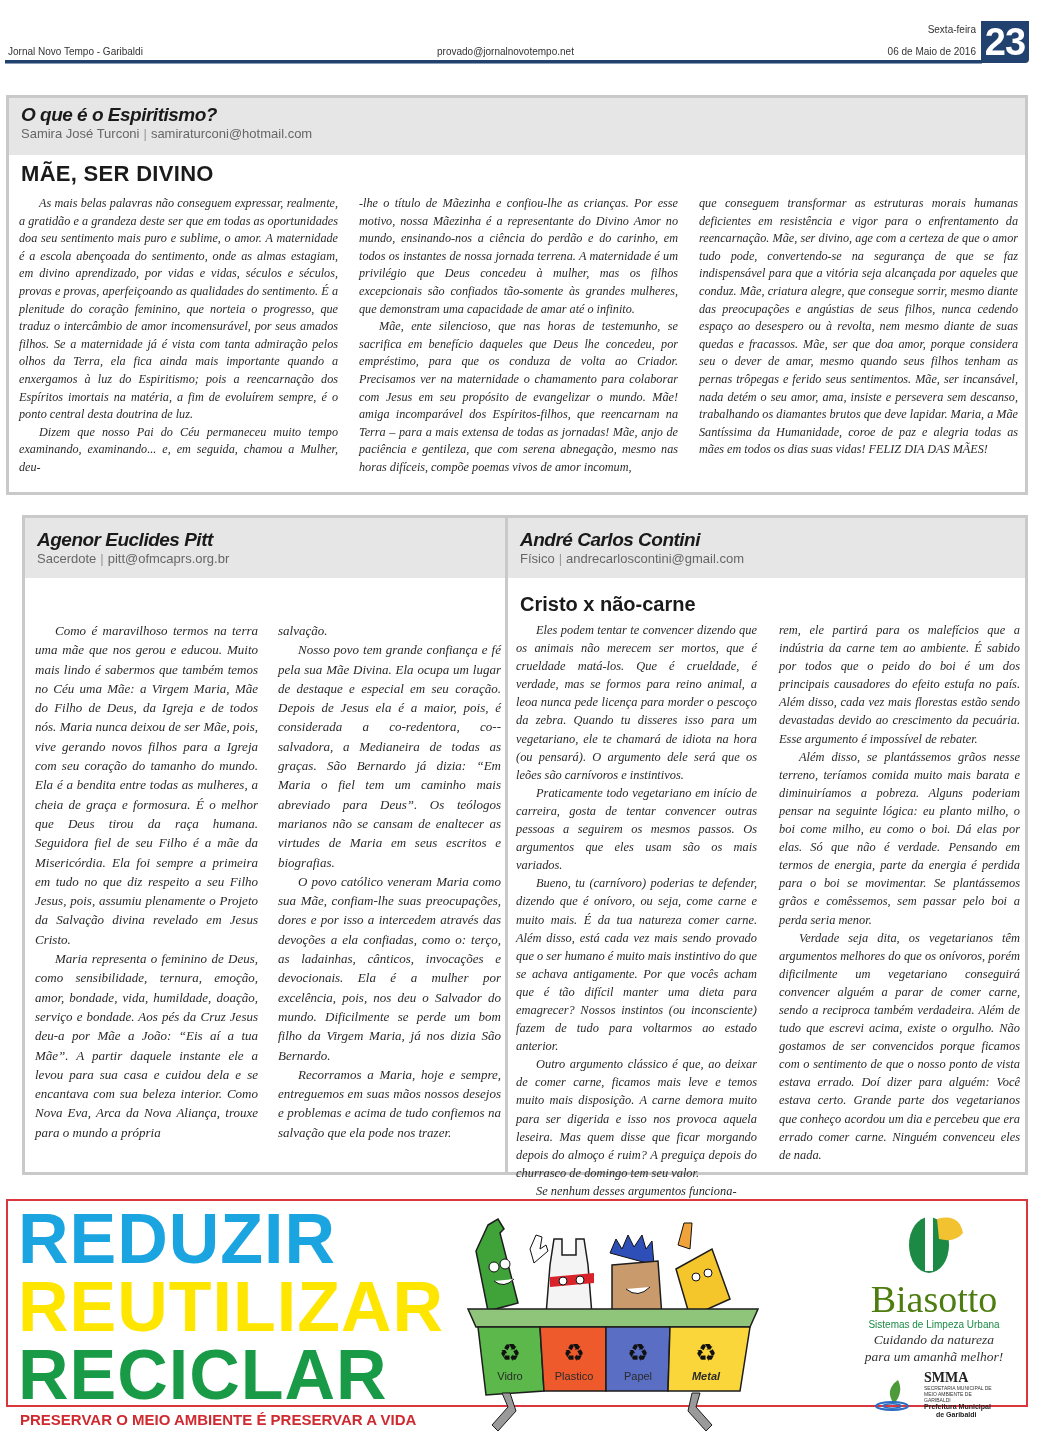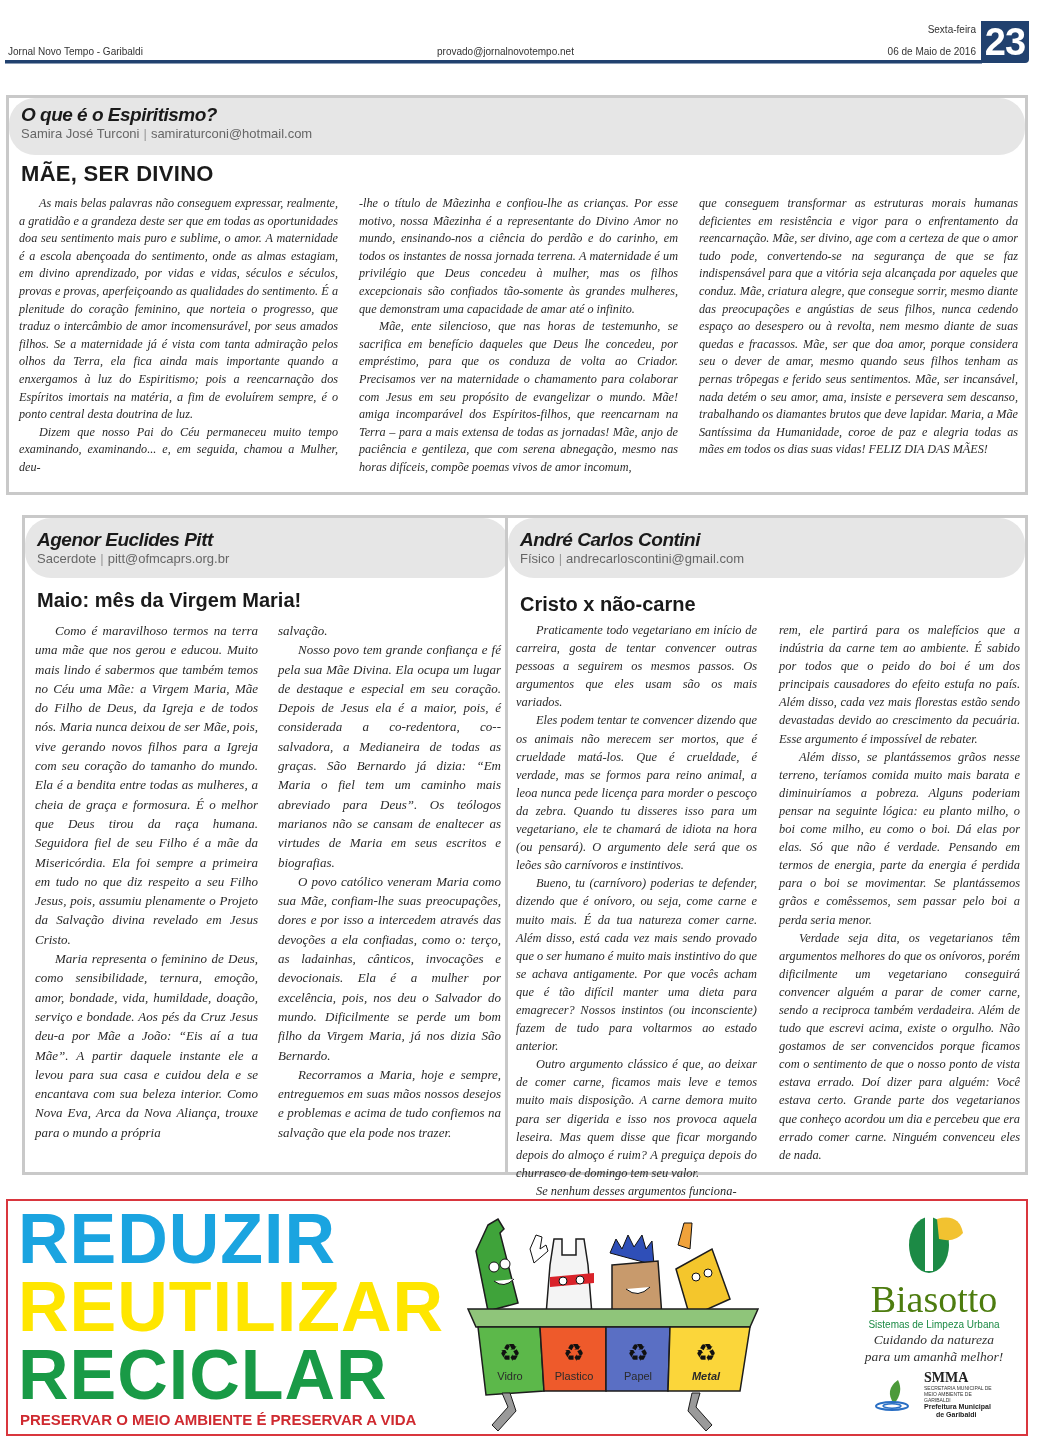--- a/index.html
+++ b/index.html
@@ -11,34 +11,34 @@
   .hdr-mid  { position: absolute; left: 437px; top: 46px; font: 10px "Liberation Sans", sans-serif; color: #333; }
   .hdr-day  { position: absolute; right: 82px; top: 24px; font: 10px "Liberation Sans", sans-serif; color: #333; text-align: right; }
   .hdr-date { position: absolute; right: 82px; top: 46px; font: 10px "Liberation Sans", sans-serif; color: #333; text-align: left; }
   .pagenum  { position: absolute; left: 981px; top: 21px; width: 48px; height: 42px; background: #21416f; color: #fff;
               font: bold 38px/42px "Liberation Sans", sans-serif; text-align: center; border-radius: 0 0 4px 0; letter-spacing: -1px; }
   .hdr-rule { position: absolute; left: 5px; top: 60px; width: 977px; height: 3px; background: #21416f; }
   .hdr-rule2{ position: absolute; left: 5px; top: 63px; width: 977px; height: 1px; background: #8a9bb5; }
 
   
   .box { position: absolute; border: 3px solid #c9c9c9; background: #fff; }
-  .box-head { background: #e6e6e6; padding: 6px 10px 0 12px; border-radius: 26px; }
+  .box-head { background: #e6e6e6; padding: 6px 10px 0 12px; }
   .col-name { font: italic bold 19px/22px "Liberation Sans", sans-serif; color: #1a1a1a; letter-spacing: -0.5px; }
   .byline   { font: 13px/16px "Liberation Sans", sans-serif; color: #666; }
   .byline .sep { color: #999; padding: 0 4px; }
   .title    { font: bold 21px/26px "Liberation Sans", sans-serif; color: #1a1a1a; padding: 6px 10px 0 12px; }
   .title.big { font-size: 22px; letter-spacing: 0.3px; }
 
   .cols { position: absolute; display: flex; }
   .col  { font: italic 12.2px/17.6px "Liberation Serif", serif; color: #2a2a2a; text-align: justify; }
   .col p { text-indent: 20px; }
   .col p.cont { text-indent: 0; }
 
   
-  .ad { position: absolute; left: 6px; top: 1199px; width: 1022px; height: 237px; border: 2px solid #d9363e; background: #fff; }
+  .ad { position: absolute; left: 6px; top: 1199px; width: 1022px; height: 208px; border: 2px solid #d9363e; background: #fff; }
   .ad-w1 { position: absolute; left: 10px; top: 2px; font: bold 70px/72px "Liberation Sans", sans-serif; color: #1aa4e0; letter-spacing: 1px; }
   .ad-w2 { position: absolute; left: 10px; top: 70px; font: bold 70px/72px "Liberation Sans", sans-serif; color: #ffe600; letter-spacing: 1px; }
   .ad-w3 { position: absolute; left: 10px; top: 138px; font: bold 70px/72px "Liberation Sans", sans-serif; color: #199a46; letter-spacing: 1px; text-align: center; }
   .ad-slogan { position: absolute; left: 12px; top: 210px; font: bold 15px/18px "Liberation Sans", sans-serif; color: #cf2a30; }
   .bins { position: absolute; left: 442px; top: 4px; width: 330px; height: 228px; }
   .brand { position: absolute; left: 836px; top: 8px; width: 180px; text-align: center; }
   .brand-name { font: 38px/40px "Liberation Serif", serif; color: #4d7c0f; margin-top: 0; }
   .brand-sub { font: 10px/12px "Liberation Sans", sans-serif; color: #1c8a45; }
   .brand-tag { font: italic 13.5px/17px "Liberation Serif", serif; color: #333; }
   .smma { display: flex; align-items: center; justify-content: center; gap: 6px; margin-top: 6px; }
@@ -83,21 +83,20 @@
   </div>
 </div>
 
 <div class="box" style="left:22px; top:515px; width:490px; height:660px;">
   <div class="box-head" style="height:60px; padding-top:11px;">
     <div class="col-name">Agenor Euclides Pitt</div>
     <div class="byline">
       <span>Sacerdote</span><span class="sep">|</span><span>pitt@ofmcaprs.org.br</span>
     </div>
   </div>
-  <div class="title" style="padding-top:9px; font-size:20px;">Maio: mês da Virgem Maria!</div>
   <div class="cols" style="left:10px; top:103px; width:466px; gap:20px;">
     <div class="col" style="width:223px; font-family:'Liberation Serif', serif; font-size:13px; line-height:19.3px;">
       <p>Como é maravilhoso termos na terra uma mãe que nos gerou e educou. Muito mais lindo é sabermos que também temos no Céu uma Mãe: a Virgem Maria, Mãe do Filho de Deus, da Igreja e de todos nós. Maria nunca deixou de ser Mãe, pois, vive gerando novos filhos para a Igreja com seu coração do tamanho do mundo. Ela é a bendita entre todas as mulheres, a cheia de graça e formosura. É o melhor que Deus tirou da raça humana. Seguidora fiel de seu Filho é a mãe da Misericórdia. Ela foi sempre a primeira em tudo no que diz respeito a seu Filho Jesus, pois, assumiu plenamente o Projeto da Salvação divina revelado em Jesus Cristo.</p>
       <p>Maria representa o feminino de Deus, como sensibilidade, ternura, emoção, amor, bondade, vida, humildade, doação, serviço e bondade. Aos pés da Cruz Jesus deu-a por Mãe a João: “Eis aí a tua Mãe”. A partir daquele instante ele a levou para sua casa e cuidou dela e se encantava com sua beleza interior. Como Nova Eva, Arca da Nova Aliança, trouxe para o mundo a própria</p>
     </div>
     <div class="col" style="width:223px; font-size:13px; line-height:19.3px;">
       <p class="cont">salvação.</p>
       <p>Nosso povo tem grande confiança e fé pela sua Mãe Divina. Ela ocupa um lugar de destaque e especial em seu coração. Depois de Jesus ela é a maior, pois, é considerada a co-redentora, co--salvadora, a Medianeira de todas as graças. São Bernardo já dizia: “Em Maria o fiel tem um caminho mais abreviado para Deus”. Os teólogos marianos não se cansam de enaltecer as virtudes de Maria em seus escritos e biografias.</p>
       <p>O povo católico veneram Maria como sua Mãe, confiam-lhe suas preocupações, dores e por isso a intercedem através das devoções a ela confiadas, como o: terço, as ladainhas, cânticos, invocações e devocionais. Ela é a mulher por excelência, pois, nos deu o Salvador do mundo. Dificilmente se perde um bom filho da Virgem Maria, já nos dizia São Bernardo.</p>
       <p>Recorramos a Maria, hoje e sempre, entreguemos em suas mãos nossos desejos e problemas e acima de tudo confiemos na salvação que ela pode nos trazer.</p>
@@ -108,22 +107,22 @@
 <div class="box" style="left:505px; top:515px; width:523px; height:660px;">
   <div class="box-head" style="height:60px; padding-top:11px;">
     <div class="col-name">André Carlos Contini</div>
     <div class="byline">
       <span>Físico</span><span class="sep">|</span><span>andrecarloscontini@gmail.com</span>
     </div>
   </div>
   <div class="title" style="padding-top:13px; font-size:20px;">Cristo x não-carne</div>
   <div class="cols" style="left:8px; top:103px; width:505px; gap:22px;">
     <div class="col" style="width:241px; font-size:12.4px; line-height:18.1px;">
+      <p>Eles podem tentar te convencer dizendo que os animais não merecem ser mortos, que é crueldade matá-los. Que é crueldade, é verdade, mas se formos para reino animal, a leoa nunca pede licença para morder o pescoço da zebra. Quando tu disseres isso para um vegetariano, ele te chamará de idiota na hora (ou pensará). O argumento dele será que os leões são carnívoros e instintivos.</p>
       <p>Praticamente todo vegetariano em início de carreira, gosta de tentar convencer outras pessoas a seguirem os mesmos passos. Os argumentos que eles usam são os mais variados.</p>
-      <p>Eles podem tentar te convencer dizendo que os animais não merecem ser mortos, que é crueldade matá-los. Que é crueldade, é verdade, mas se formos para reino animal, a leoa nunca pede licença para morder o pescoço da zebra. Quando tu disseres isso para um vegetariano, ele te chamará de idiota na hora (ou pensará). O argumento dele será que os leões são carnívoros e instintivos.</p>
       <p>Bueno, tu (carnívoro) poderias te defender, dizendo que é onívoro, ou seja, come carne e muito mais. É da tua natureza comer carne. Além disso, está cada vez mais sendo provado que o ser humano é muito mais instintivo do que se achava antigamente. Por que vocês acham que é tão difícil manter uma dieta para emagrecer? Nossos instintos (ou inconsciente) fazem de tudo para voltarmos ao estado anterior.</p>
       <p>Outro argumento clássico é que, ao deixar de comer carne, ficamos mais leve e temos muito mais disposição. A carne demora muito para ser digerida e isso nos provoca aquela leseira. Mas quem disse que ficar morgando depois do almoço é ruim? A preguiça depois do churrasco de domingo tem seu valor.</p>
       <p>Se nenhum desses argumentos funciona-</p>
     </div>
     <div class="col" style="width:241px; font-size:12.4px; line-height:18.1px;">
       <p class="cont">rem, ele partirá para os malefícios que a indústria da carne tem ao ambiente. É sabido por todos que o peido do boi é um dos principais causadores do efeito estufa no país. Além disso, cada vez mais florestas estão sendo devastadas devido ao crescimento da pecuária. Esse argumento é impossível de rebater.</p>
       <p>Além disso, se plantássemos grãos nesse terreno, teríamos comida muito mais barata e diminuiríamos a pobreza. Alguns poderiam pensar na seguinte lógica: eu planto milho, o boi come milho, eu como o boi. Dá elas por elas. Só que não é verdade. Pensando em termos de energia, parte da energia é perdida para o boi se movimentar. Se plantássemos grãos e comêssemos, sem passar pelo boi a perda seria menor.</p>
       <p>Verdade seja dita, os vegetarianos têm argumentos melhores do que os onívoros, porém dificilmente um vegetariano conseguirá convencer alguém a parar de comer carne, sendo a reciproca também verdadeira. Além de tudo que escrevi acima, existe o orgulho. Não gostamos de ser convencidos porque ficamos com o sentimento de que o nosso ponto de vista estava errado. Doí dizer para alguém: Você estava certo. Grande parte dos vegetarianos que conheço acordou um dia e percebeu que era errado comer carne. Ninguém convenceu eles de nada.</p>
     </div>
   </div>

